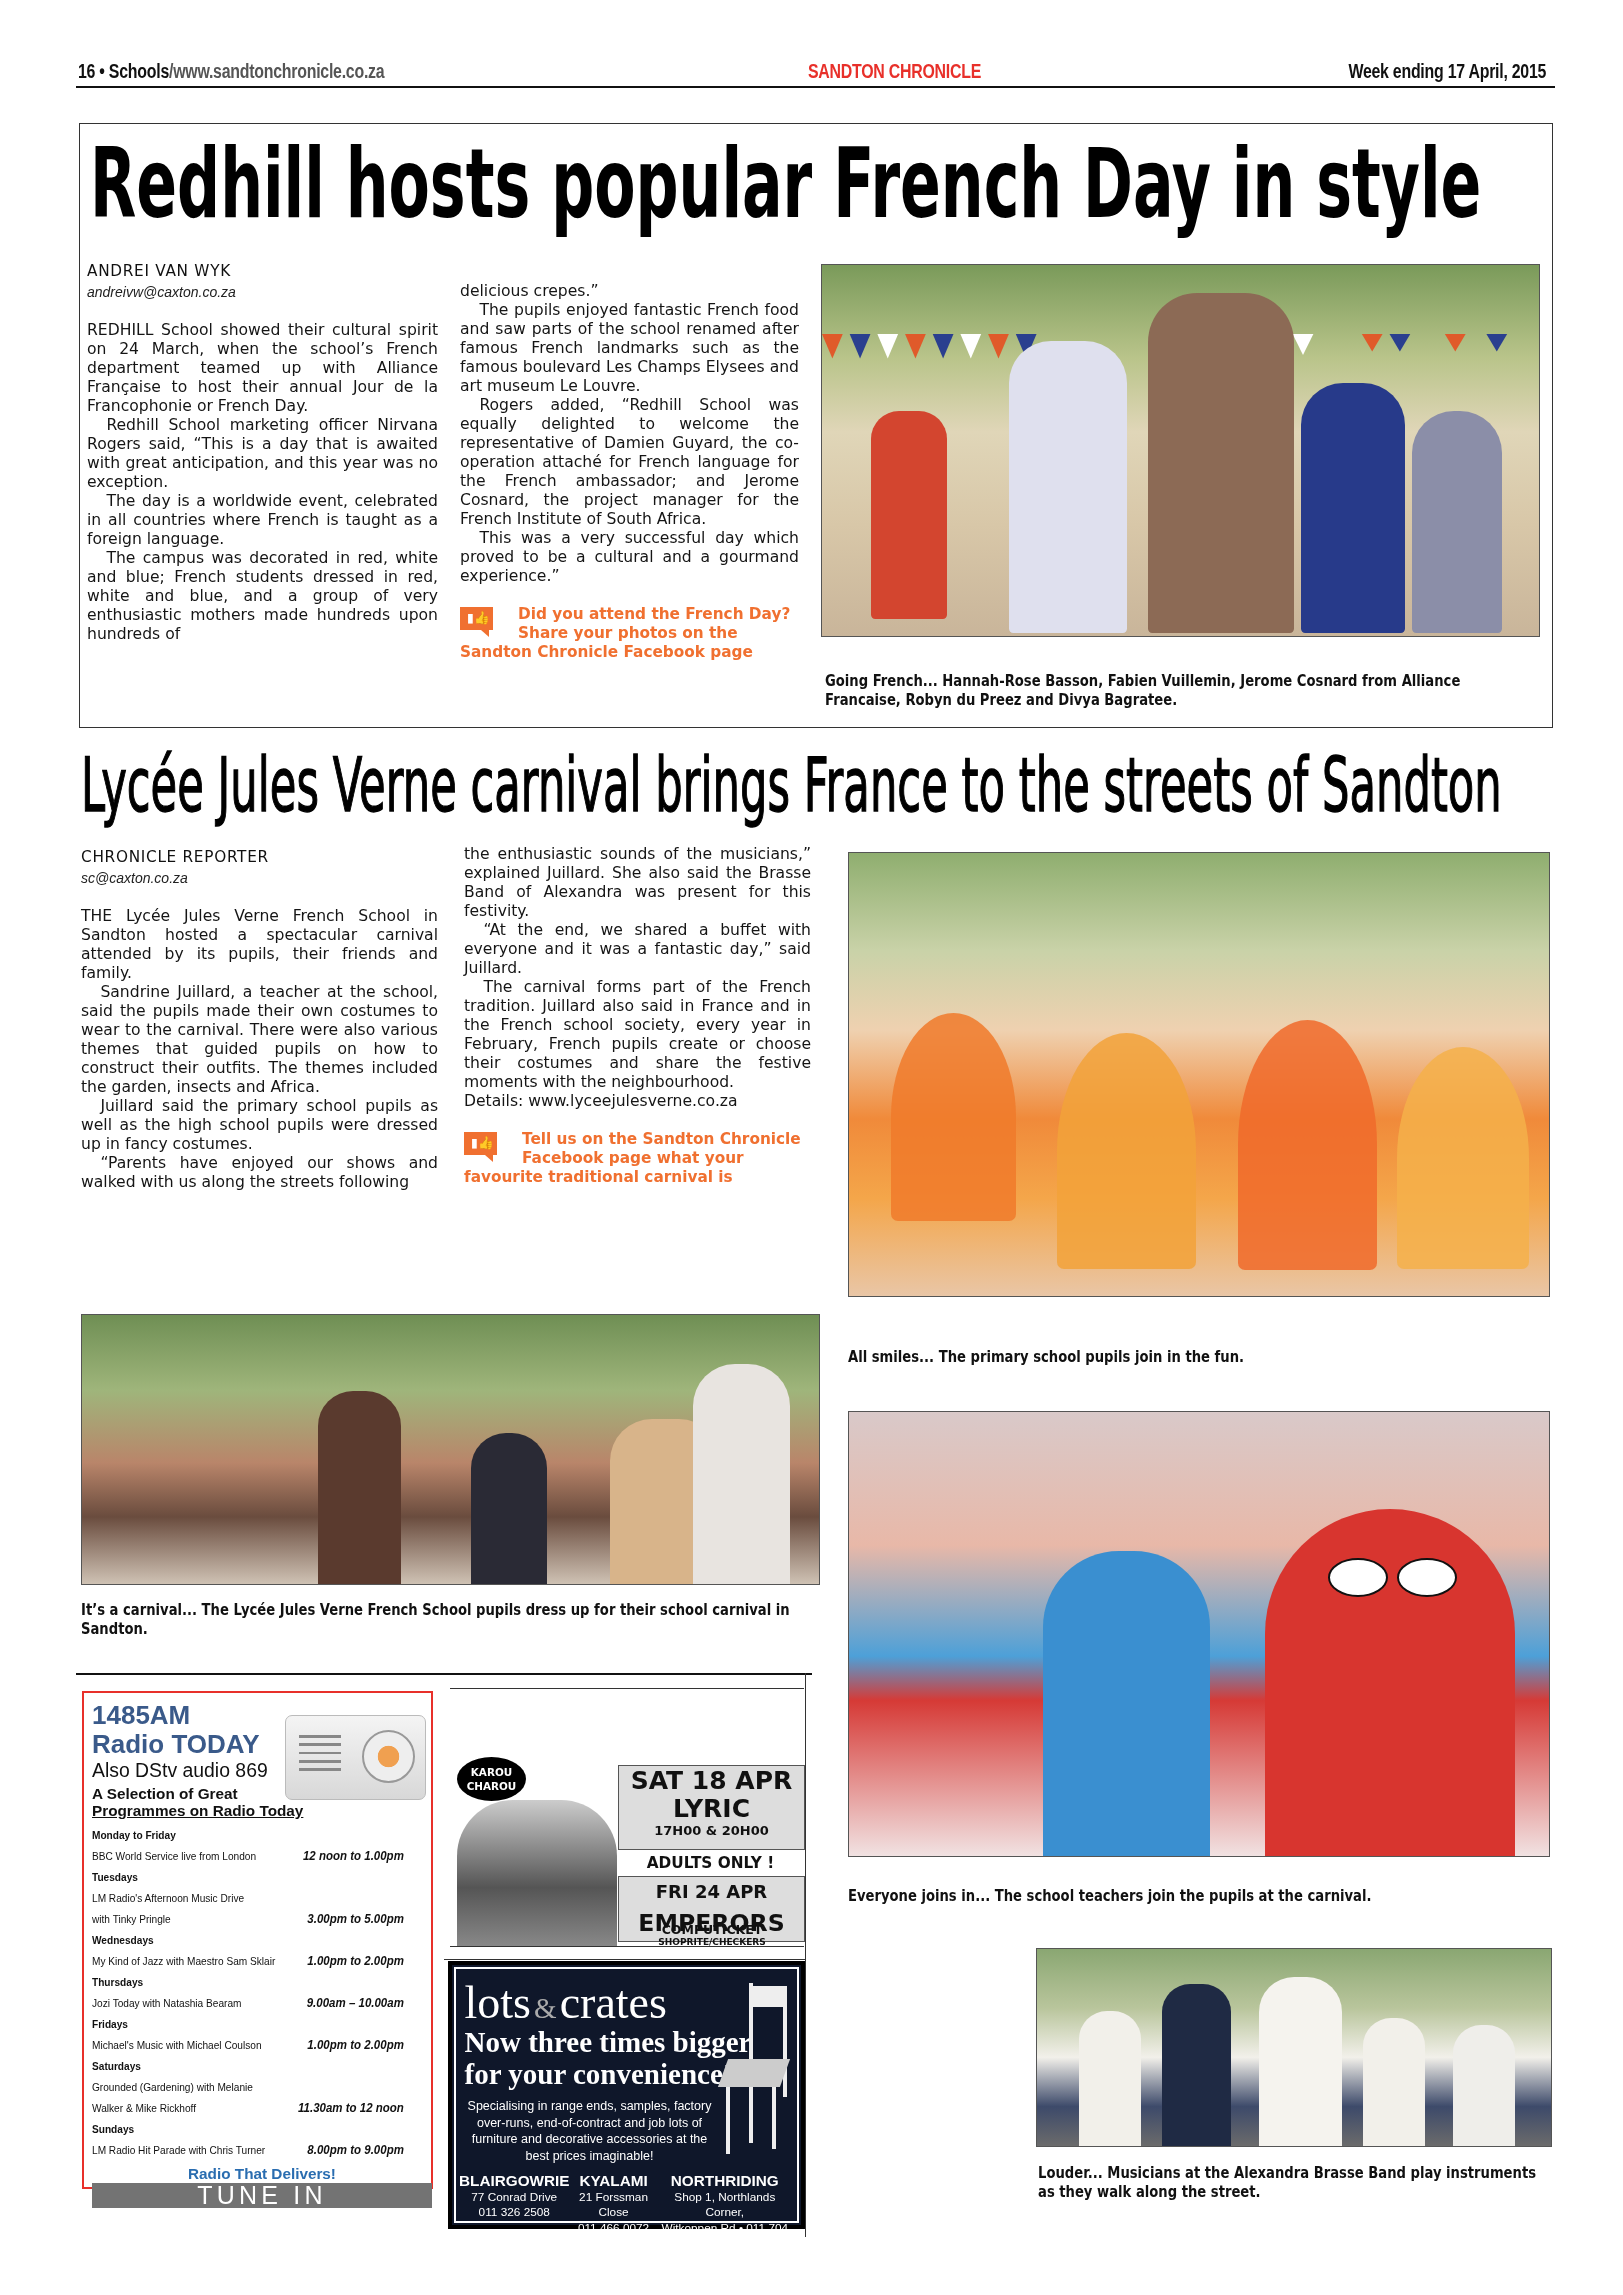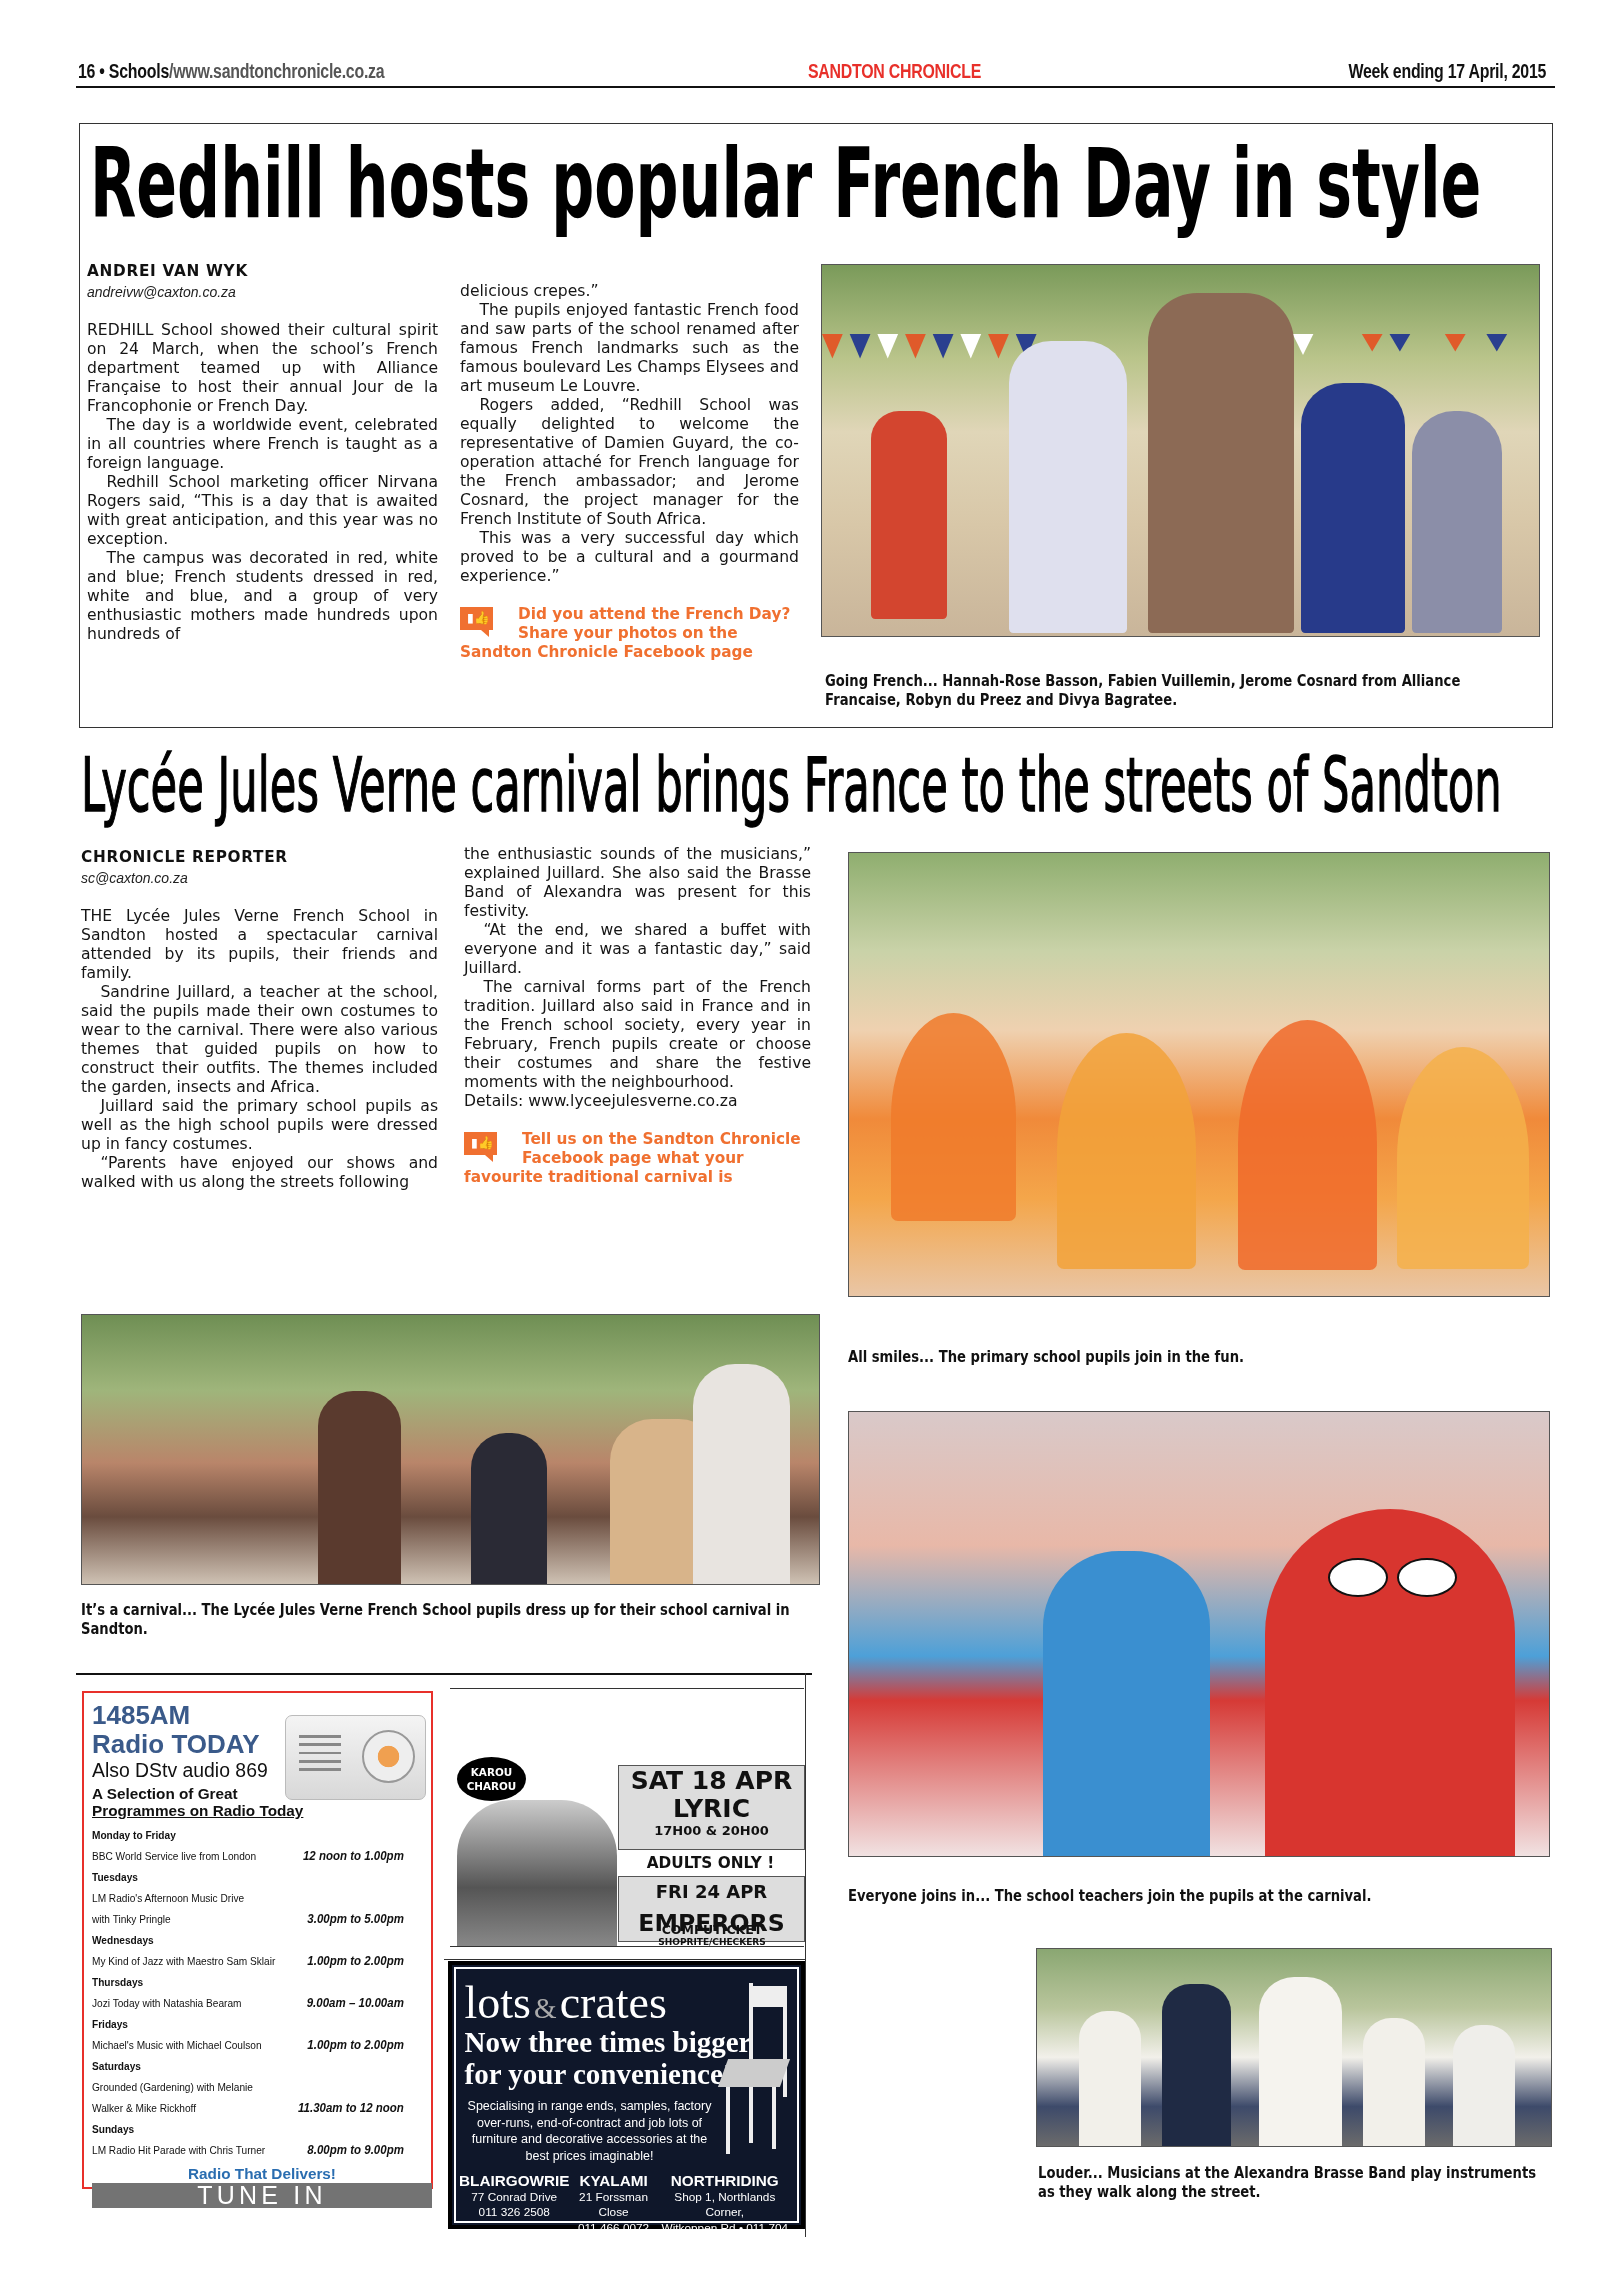--- a/index.html
+++ b/index.html
@@ -8,21 +8,21 @@
   .folio{top:60px;font-family:"Liberation Sans",sans-serif;font-weight:bold;font-size:19.4px;letter-spacing:-0.3px;transform:scaleX(0.82);}
   .folio-left{left:78px;transform-origin:left center;}
   .folio-left .url{color:#555;}
   .folio-center{left:808px;color:#e8302a;transform-origin:left center;}
   .folio-right{right:78px;transform-origin:right center;}
   .rule-top{left:76px;top:86px;width:1479px;height:2.1px;background:#111;}
   .box1{left:79px;top:123px;width:1474px;height:605px;border:1.4px solid #333;box-sizing:border-box;}
   .headline{font-family:"DejaVu Sans",sans-serif;font-weight:bold;color:#000;white-space:nowrap;transform-origin:left top;}
   .h1{left:90px;top:132px;font-size:97px;line-height:104px;transform:scaleX(0.62);}
   .h2{left:81px;top:744px;font-size:74px;line-height:83px;transform:scaleX(0.585);font-weight:normal;-webkit-text-stroke:1.4px #000;}
-  .byline{font-family:"DejaVu Sans",sans-serif;font-weight:bold;font-size:15.3px;letter-spacing:0.7px;}
+  .byline{font-family:"DejaVu Sans",sans-serif;font-weight:normal;font-size:15.3px;letter-spacing:0.7px;}
   .email{font-style:italic;font-size:14px;color:#222;}
   .col{font-family:"DejaVu Sans",sans-serif;font-size:15.6px;line-height:19px;text-align:justify;color:#151515;}
   .col p{margin:0;text-indent:19.4px;}
   .col p.noindent{text-indent:0;}
   .promo{font-family:"DejaVu Sans",sans-serif;font-weight:bold;font-size:15.3px;line-height:19px;color:#f07030;}
   .promo-icon{display:inline-block;width:33px;height:23.6px;background:#f07030;position:relative;vertical-align:top;margin-right:25px;float:left;margin-top:1.4px;}
   .promo-icon:after{content:"";position:absolute;left:21px;top:23.6px;border-left:8.3px solid transparent;border-top:7px solid #f07030;}
   .promo-icon span{position:absolute;left:7px;top:4.2px;color:#fff;font-size:12.5px;line-height:14px;}
   .caption{font-family:"DejaVu Sans",sans-serif;font-weight:bold;font-size:15.3px;line-height:19.4px;color:#111;transform-origin:left top;transform:scaleX(0.86);white-space:nowrap;}
   .photo{overflow:hidden;border:1.4px solid #555;box-sizing:border-box;}
@@ -62,22 +62,22 @@
 <div class="abs rule-top"></div>
 
 <div class="abs box1"></div>
 <div class="abs headline h1">Redhill hosts popular French Day in style</div>
 
 <div class="abs" style="left:87px;top:262px;width:351px;">
   <div class="byline">ANDREI VAN WYK</div>
   <div class="email" style="margin-top:4.2px;">andreivw@caxton.co.za</div>
   <div class="col" style="margin-top:21px;">
     <p class="noindent">REDHILL School showed their cultural spirit on 24 March, when the school’s French department teamed up with Alliance Française to host their annual Jour de la Francophonie or French Day.</p>
+    <p>Redhill School marketing officer Nirvana Rogers said, “This is a day that is awaited with great anticipation, and this year was no exception.</p>
     <p>The day is a worldwide event, celebrated in all countries where French is taught as a foreign language.</p>
-    <p>Redhill School marketing officer Nirvana Rogers said, “This is a day that is awaited with great anticipation, and this year was no exception.</p>
     <p>The campus was decorated in red, white and blue; French students dressed in red, white and blue, and a group of very enthusiastic mothers made hundreds upon hundreds of</p>
   </div>
 </div>
 
 <div class="abs" style="left:460px;top:257px;width:339px;margin-top:25px;">
   <div class="col">
     <p class="noindent">delicious crepes.”</p>
     <p>The pupils enjoyed fantastic French food and saw parts of the school renamed after famous French landmarks such as the famous boulevard Les Champs Elysees and art museum Le Louvre.</p>
     <p>Rogers added, “Redhill School was equally delighted to welcome the representative of Damien Guyard, the co-operation attaché for French language for the French ambassador; and Jerome Cosnard, the project manager for the French Institute of South Africa.</p>
     <p>This was a very successful day which proved to be a cultural and a gourmand experience.”</p>

